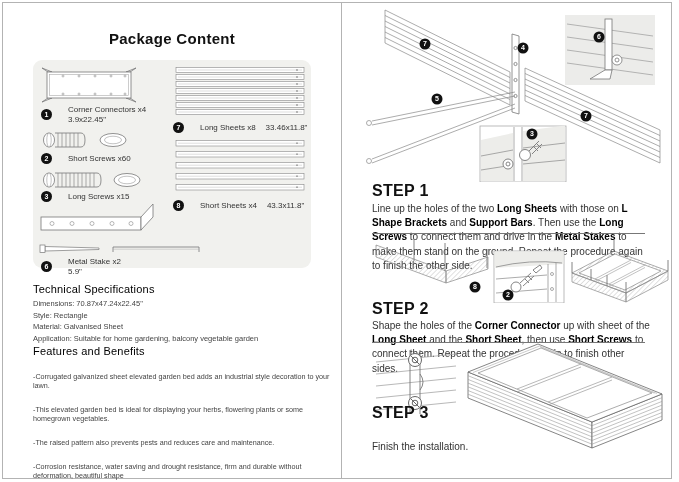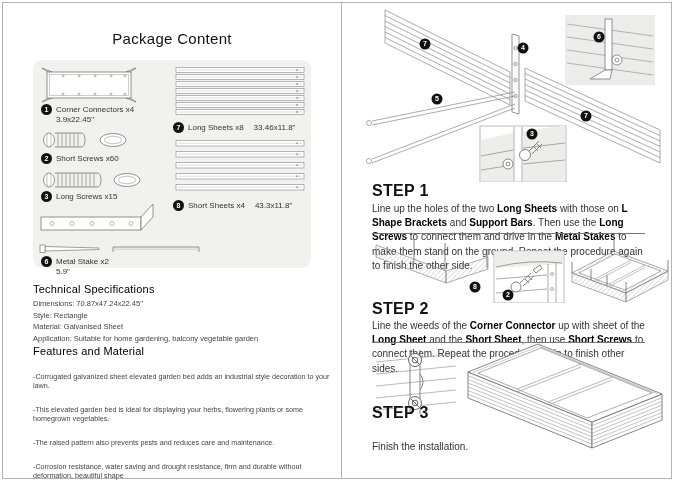--- a/index.html
+++ b/index.html
@@ -1,23 +1,23 @@
 <!DOCTYPE html>
 <html><head>
 <meta charset="utf-8">
 <style>
   *{margin:0;padding:0;box-sizing:border-box}
   html,body{width:679px;height:482px;background:#fff;overflow:hidden}
   body{font-family:"Liberation Sans",sans-serif;position:relative;color:#222}
   .abs{position:absolute}
   .page-border{left:2px;top:2px;width:670px;height:477px;border:1px solid #b3b3b3}
   .col-divider{left:341px;top:2px;height:477px;border-left:1px solid #b3b3b3}
-  .page-title{left:2px;top:30px;width:340px;text-align:center;font-size:15px;font-weight:normal;letter-spacing:.3px;color:#111}
+  .page-title{left:2px;top:30px;width:340px;text-align:center;font-size:15px;font-weight:bold;letter-spacing:.3px;color:#111}
   .pkg-box{left:33px;top:60px;width:278px;height:208px;background:#f1f1ee;border-radius:9px}
-  .pkg-item{position:absolute;display:flex;align-items:flex-start;gap:4px}
+  .pkg-item{position:absolute;display:flex;align-items:center;gap:16px}
   .badge{flex:0 0 auto;width:11px;height:11px;border-radius:50%;background:#111;color:#fff;font-size:7px;font-weight:bold;display:flex;align-items:center;justify-content:center}
   .pkg-label{font-size:8px;line-height:1.3;color:#333;padding-top:1px}
   .inline-dim{margin-left:10px}
   .sec-title{font-size:11px;font-weight:normal;color:#000000;margin-bottom:4px;letter-spacing:.2px}
   .spec-line{font-size:7.5px;color:#444;margin-top:2.6px}
   .feat-line{font-size:7.2px;color:#444;margin-top:15px}
   .step-title{font-size:16px;font-weight:bold;color:#111;letter-spacing:.3px}
   .step-body{font-size:10px;line-height:1.42;color:#333}
   .step-body b{color:#000}
   .rule{border-top:1px solid #777;height:0}
@@ -216,21 +216,21 @@
 
 <div class="abs" style="left:33px;top:283px;width:290px">
   <div class="sec-title">Technical Specifications</div>
   <div class="spec-line">Dimensions:  70.87x47.24x22.45"</div>
   <div class="spec-line">Style: Rectangle</div>
   <div class="spec-line">Material: Galvanised Sheet</div>
   <div class="spec-line">Application: Suitable for home gardening, balcony vegetable garden</div>
 </div>
 
 <div class="abs" style="left:33px;top:345px;width:300px">
-  <div class="sec-title">Features and Material</div>
+  <div class="sec-title">Features and Benefits</div>
   <div class="feat-line">-Corrugated galvanized sheet elevated garden bed adds an industrial style decoration to your lawn.</div>
   <div class="feat-line">-This elevated garden bed is ideal for displaying your herbs, flowering plants or some homegrown vegetables.</div>
   <div class="feat-line">-The raised pattern also prevents pests and reduces care and maintenance.</div>
   <div class="feat-line">-Corrosion resistance, water saving and drought resistance, firm and durable without deformation, beautiful shape</div>
 </div>
 
 <svg class="abs" style="left:348px;top:4px" width="322" height="178" viewBox="0 0 322 178">
   <defs>
     <pattern id="hatch" width="3.5" height="3.5" patternUnits="userSpaceOnUse" patternTransform="rotate(45)">
       <line x1="0" y1="0" x2="0" y2="3.5" stroke="#999" stroke-width="0.6"></line>
@@ -406,21 +406,21 @@
       <circle r="5.5" fill="#111"></circle>
       <text class="badge-t" text-anchor="middle" dy="2.4">8</text>
     </g>
   <g transform="translate(138,58)">
       <circle r="5.5" fill="#111"></circle>
       <text class="badge-t" text-anchor="middle" dy="2.4">2</text>
     </g>
 </svg>
 
 <div class="abs step-title" style="left:372px;top:300px">STEP 2</div>
-<div class="abs step-body" style="left:372px;top:319px;width:280px"><span>Line the weeds of the </span><b>Corner Connector</b><span> up with sheet of the </span><b>Long Sheet</b><span> and the </span><b>Short Sheet</b><span>, then use </span><b>Short Screws</b><span> to connect them. Repeat the procedure again to finish other sides.</span></div>
+<div class="abs step-body" style="left:372px;top:319px;width:280px"><span>Shape the holes of the </span><b>Corner Connector</b><span> up with sheet of the </span><b>Long Sheet</b><span> and the </span><b>Short Sheet</b><span>, then use </span><b>Short Screws</b><span> to connect them. Repeat the procedure again to finish other sides.</span></div>
 <div class="abs rule" style="left:372px;top:342px;width:273px"></div>
 
 <svg class="abs" style="left:374px;top:350px" width="84" height="64" viewBox="0 0 84 64">
   <g stroke="#999" stroke-width="0.7">
     <line x1="2" y1="12" x2="82" y2="4"></line>
       <line x1="2" y1="24" x2="82" y2="16"></line>
     <line x1="2" y1="36" x2="82" y2="28"></line>
       <line x1="2" y1="48" x2="82" y2="40"></line>
     <line x1="2" y1="60" x2="82" y2="52"></line>
   </g>

